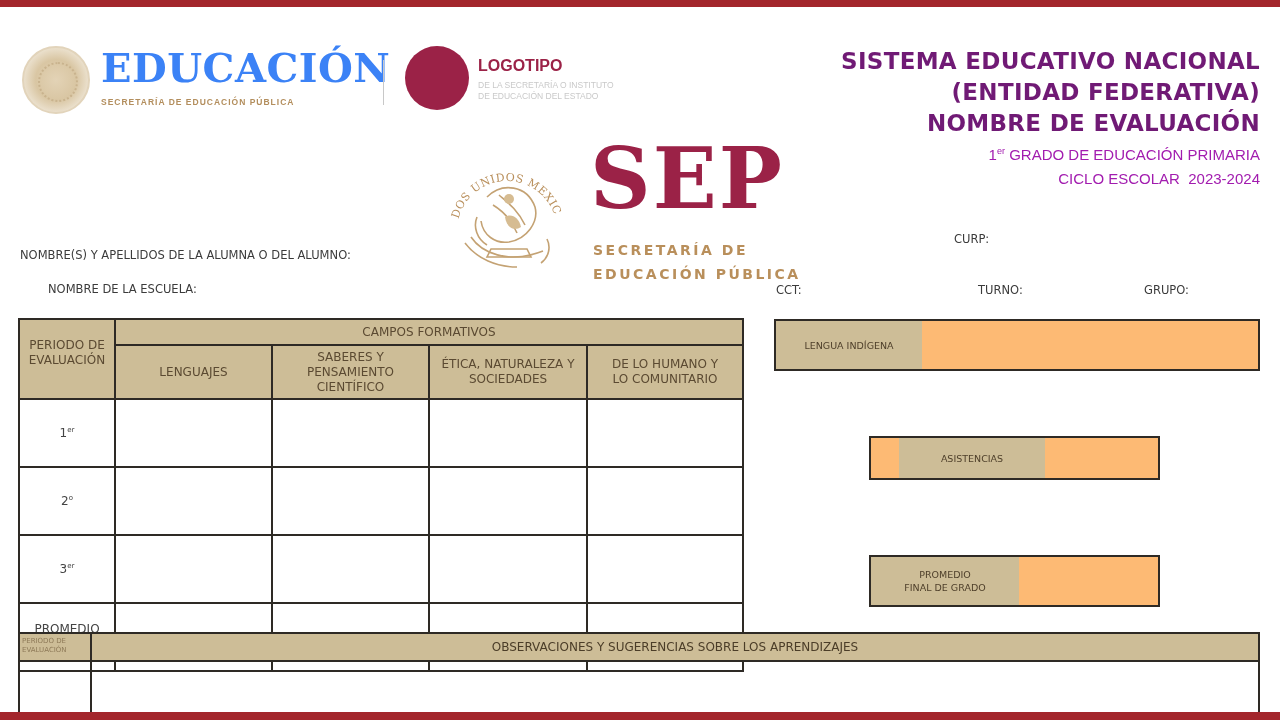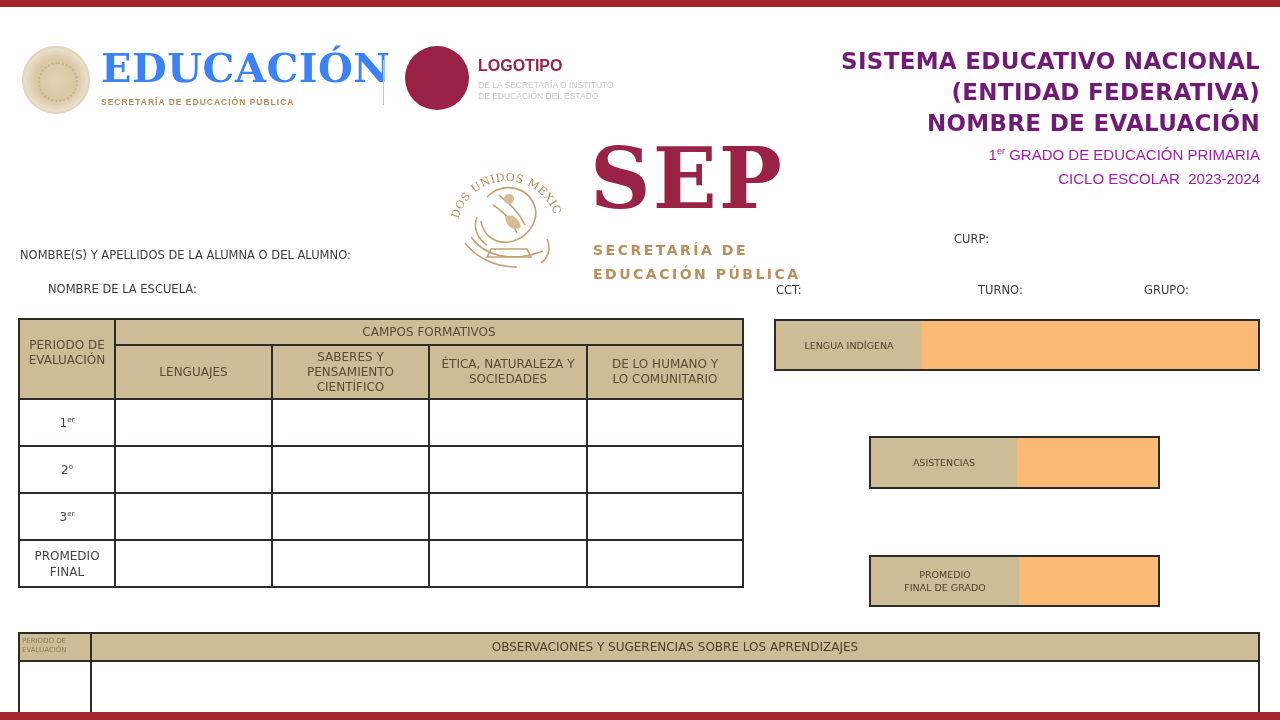--- a/index.html
+++ b/index.html
@@ -38,21 +38,21 @@
 
   
   .field-lbl { position: absolute; font-family: "DejaVu Sans", sans-serif; font-size: 11.5px; color: #3b3b3b; }
 
   
   table.grades { position: absolute; left: 18px; top: 318px; width: 724px; border-collapse: collapse; table-layout: fixed; }
   table.grades td, table.grades th { border: 2px solid #2e2a25; font-family: "DejaVu Sans", sans-serif; font-weight: normal; text-align: center; vertical-align: middle; }
   table.grades th { background: #cdbd97; color: #5b4a32; font-size: 12px; line-height: 15px; }
   table.grades th.top { height: 26px; }
   table.grades th.sub { height: 54px; }
-  table.grades td { background: #fff; height: 47px; font-size: 12px; color: #444; }
+  table.grades td { background: #fff; height: 68px; font-size: 12px; color: #444; }
   table.grades td.lbl { line-height: 16px; }
 
   
   .box { position: absolute; border: 2px solid #2e2a25; display: flex; background: #fdba74; }
   .box .lab { background: #cdbd97; color: #4e3f2a; font-family: "DejaVu Sans", sans-serif; font-size: 9.5px; display: flex; align-items: center; justify-content: center; text-align: center; line-height: 13px; }
   .box .val { flex: 1; }
 
   
   .obs { position: absolute; left: 18px; top: 632px; width: 1242px; height: 84px; border: 2px solid #2e2a25; border-bottom: none; }
   .obs .hdr-row { display: flex; height: 28px; background: #cdbd97; border-bottom: 2px solid #2e2a25; }
@@ -169,21 +169,21 @@
         <td></td>
   </tr>
 </tbody>
   </table>
 
 <div class="box" style="left:774px; top:319px; width:486px; height:52px;">
   <div class="lab" style="width:146px;">LENGUA INDÍGENA</div>
   <div class="val"></div>
 </div>
 
-<div class="box" style="left:869px; top:436px; width:291px; height:53px;">
+<div class="box" style="left:869px; top:436px; width:291px; height:44px;padding-left:28px;">
   <div class="lab" style="width:146px;">ASISTENCIAS</div>
   <div class="val"></div>
 </div>
 
 <div class="box" style="left:869px; top:555px; width:291px; height:52px;">
   <div class="lab" style="width:148px; flex-direction:column;">
     <div>PROMEDIO</div>
     <div>FINAL DE GRADO</div>
   </div>
   <div class="val"></div>

